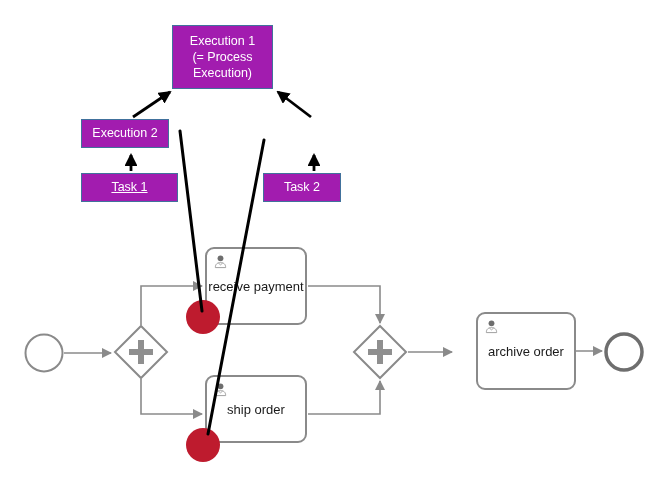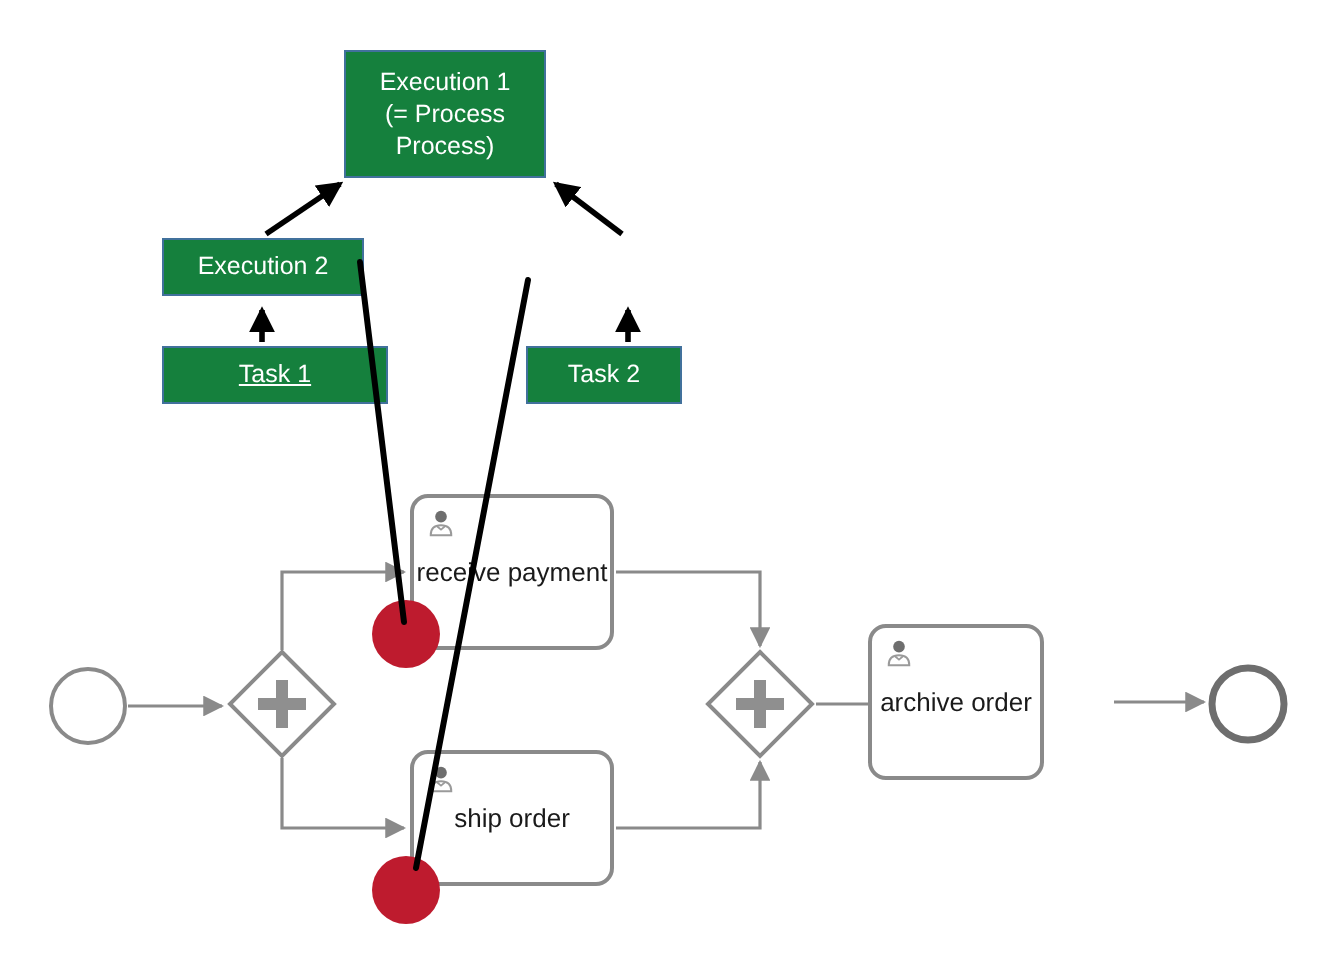--- a/index.html
+++ b/index.html
@@ -5,21 +5,21 @@
   html,body{margin:0;padding:0;background:#ffffff;}
   .canvas{
     position:relative;width:670px;height:486px;background:#ffffff;
     font-family:"Liberation Sans",sans-serif;overflow:hidden;
   }
   .layer{position:absolute;left:0;top:0;width:670px;height:486px;}
   svg.layer{pointer-events:none;}
 
   
   .exec-box{
-    position:absolute;background:#15803d;border:1px solid #41719C;
+    position:absolute;background:#a21caf;border:1px solid #41719C;
     color:#ffffff;font-size:12.5px;display:flex;align-items:center;
     justify-content:center;text-align:center;box-sizing:border-box;
     z-index:4;line-height:1.25;
   }
   .exec-box .lines div{line-height:16px;}
 
   
   .task{
     position:absolute;background:#ffffff;border:2px solid #8a8a8a;
     border-radius:9px;box-sizing:border-box;z-index:2;
@@ -84,46 +84,46 @@
     <span class="person">
       <svg width="15" height="15" viewBox="0 0 16 16">
         <circle cx="8" cy="4.6" r="3.1" fill="#6e6e6e"></circle>
         <path d="M2.5,14.5 C2.5,10.4 5,9.2 8,9.2 C11,9.2 13.5,10.4 13.5,14.5 Z" fill="#ffffff" stroke="#9a9a9a" stroke-width="1"></path>
         <path d="M5.7,9.6 L8,11.6 L10.3,9.6" fill="none" stroke="#9a9a9a" stroke-width="0.9"></path>
       </svg>
     </span>
     <div class="task-label">ship order</div>
   </div>
 
-  <div class="task" style="left:434px;top:312px;width:88px;height:78px;">
+  <div class="task" style="left:476px;top:312px;width:100px;height:78px;">
     <span class="person">
       <svg width="15" height="15" viewBox="0 0 16 16">
         <circle cx="8" cy="4.6" r="3.1" fill="#6e6e6e"></circle>
         <path d="M2.5,14.5 C2.5,10.4 5,9.2 8,9.2 C11,9.2 13.5,10.4 13.5,14.5 Z" fill="#ffffff" stroke="#9a9a9a" stroke-width="1"></path>
         <path d="M5.7,9.6 L8,11.6 L10.3,9.6" fill="none" stroke="#9a9a9a" stroke-width="0.9"></path>
       </svg>
     </span>
     <div class="task-label">archive order</div>
   </div>
 
   <div class="dot" style="left:186px;top:300px;"></div>
   <div class="dot" style="left:186px;top:428px;"></div>
 
   <div class="exec-box" style="left:172px;top:25px;width:101px;height:64px;">
     <div class="lines">
       <div>Execution 1</div>
       <div>(= Process</div>
-      <div>Process)</div>
+      <div>Execution)</div>
     </div>
   </div>
 
-  <div class="exec-box" style="left:81px;top:119px;width:101px;height:29px;">Execution 2</div>
+  <div class="exec-box" style="left:81px;top:119px;width:88px;height:29px;">Execution 2</div>
 
 
-  <div class="exec-box" style="left:81px;top:173px;width:113px;height:29px;text-decoration:underline;">Task 1</div>
+  <div class="exec-box" style="left:81px;top:173px;width:97px;height:29px;text-decoration:underline;">Task 1</div>
 
   <div class="exec-box" style="left:263px;top:173px;width:78px;height:29px;">Task 2</div>
 
   <svg class="layer z-top" width="670" height="486" viewBox="0 0 670 486">
     <defs>
       <marker id="blackArrow" viewBox="0 0 10 10" refX="8.5" refY="5" markerWidth="4.6" markerHeight="4.6" orient="auto-start-reverse">
         <path d="M0,0 L10,5 L0,10 Z" fill="#000000"></path>
       </marker>
     </defs>
 

